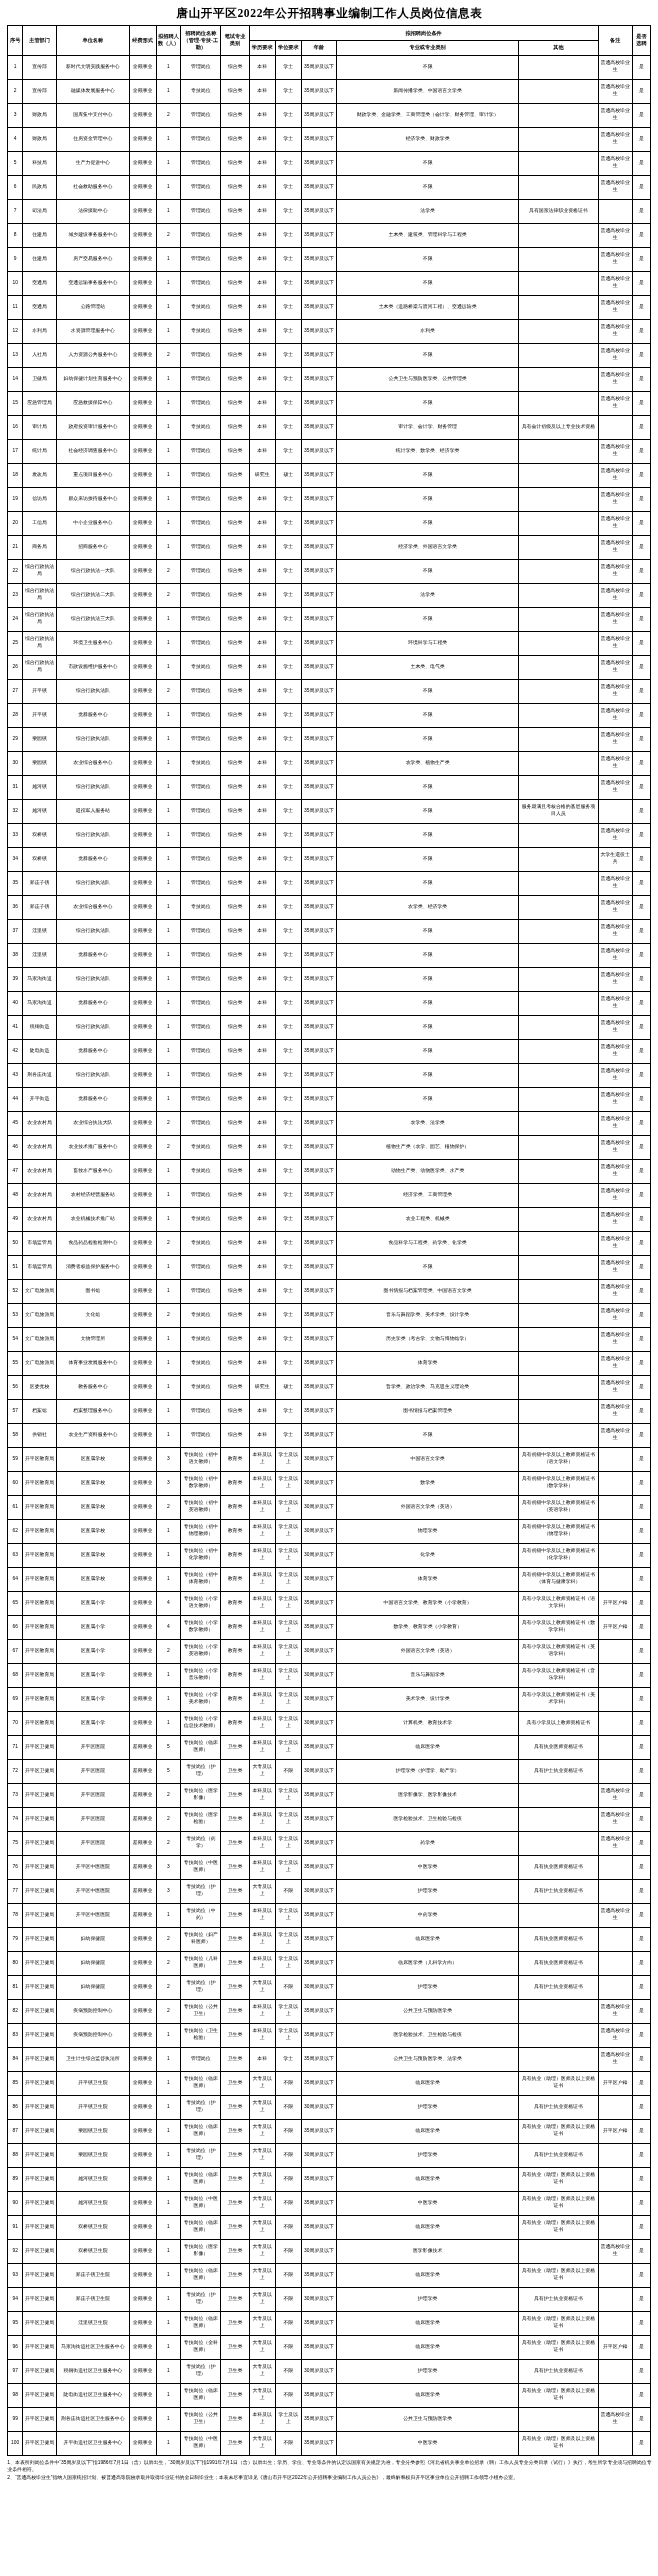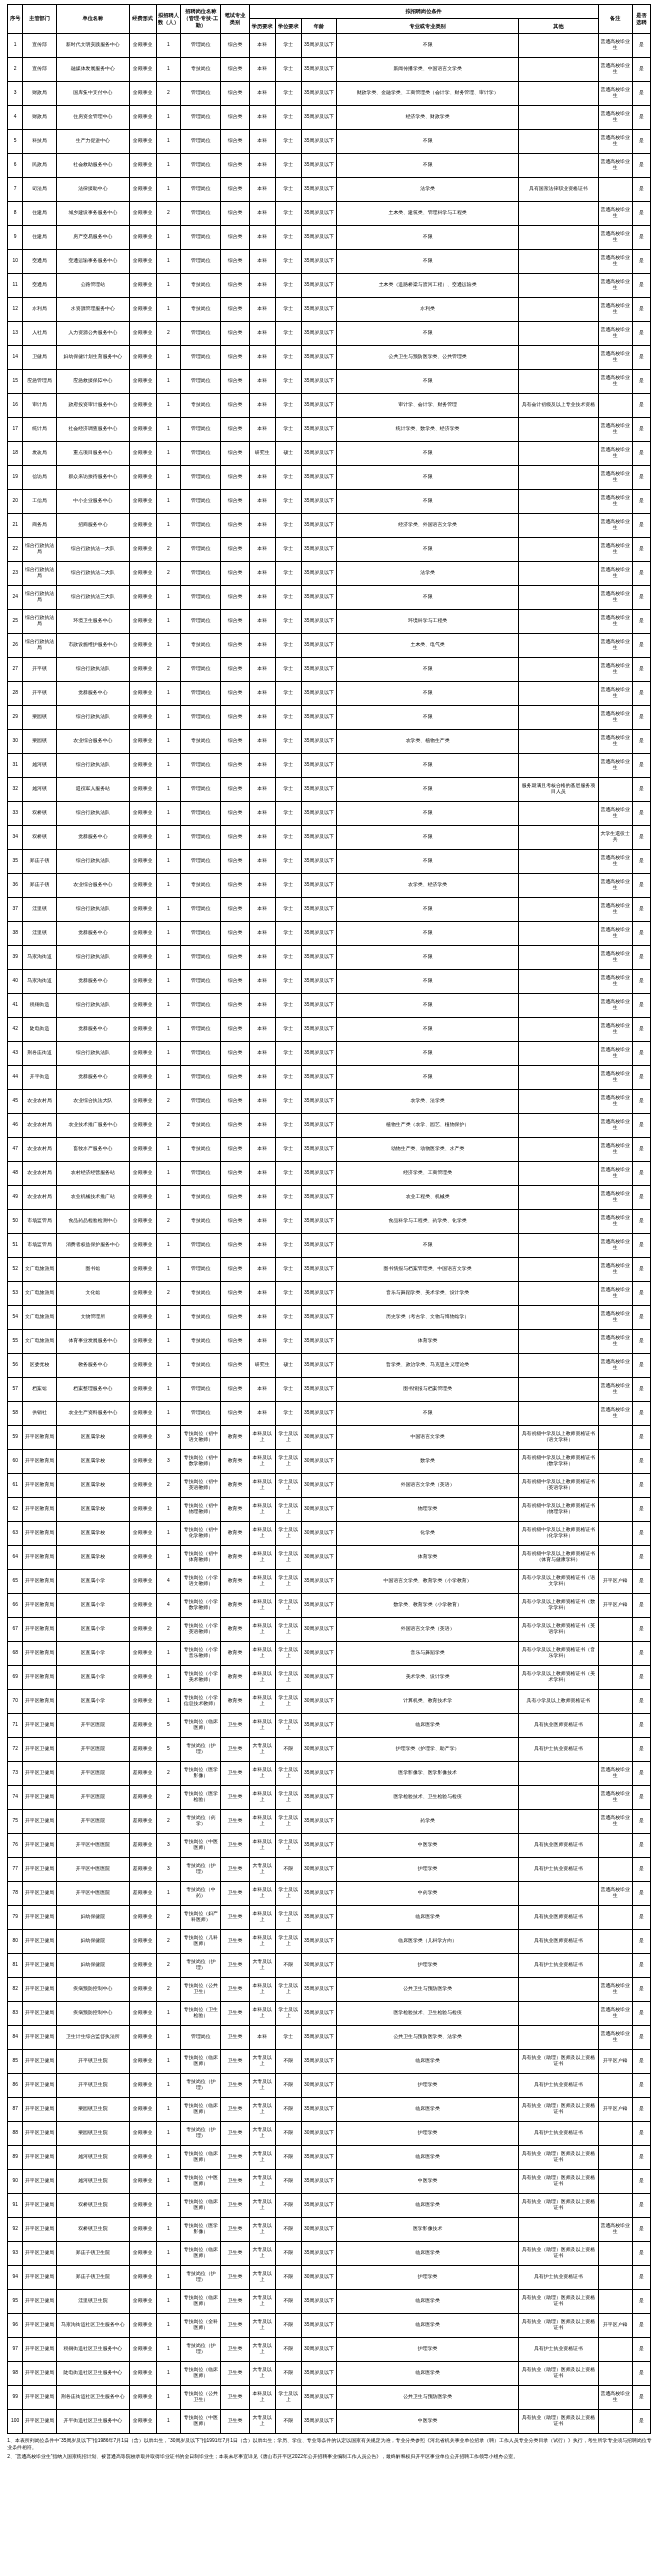--- a/index.html
+++ b/index.html
@@ -16,20 +16,21 @@
   col.c-seq{width:14.6px}col.c-dept{width:34px}col.c-unit{width:72px}
   col.c-funding{width:27px}col.c-count{width:24.4px}col.c-position{width:40px}
   col.c-exam{width:28px}col.c-edu{width:26px}col.c-degree{width:26px}
   col.c-age{width:35px}col.c-major{width:181px}col.c-other{width:79px}
   col.c-note{width:34px}col.c-select{width:18.3px}
 </style>
 </head>
 <body>
 
 <div class="page">
+  <h1 class="title">唐山开平区2022年公开招聘事业编制工作人员岗位信息表</h1>
 
   <table class="grid">
     <colgroup>
       <col class="c-seq">
         <col class="c-dept">
         <col class="c-unit">
         <col class="c-funding">
       <col class="c-count">
         <col class="c-position">
         <col class="c-exam">

